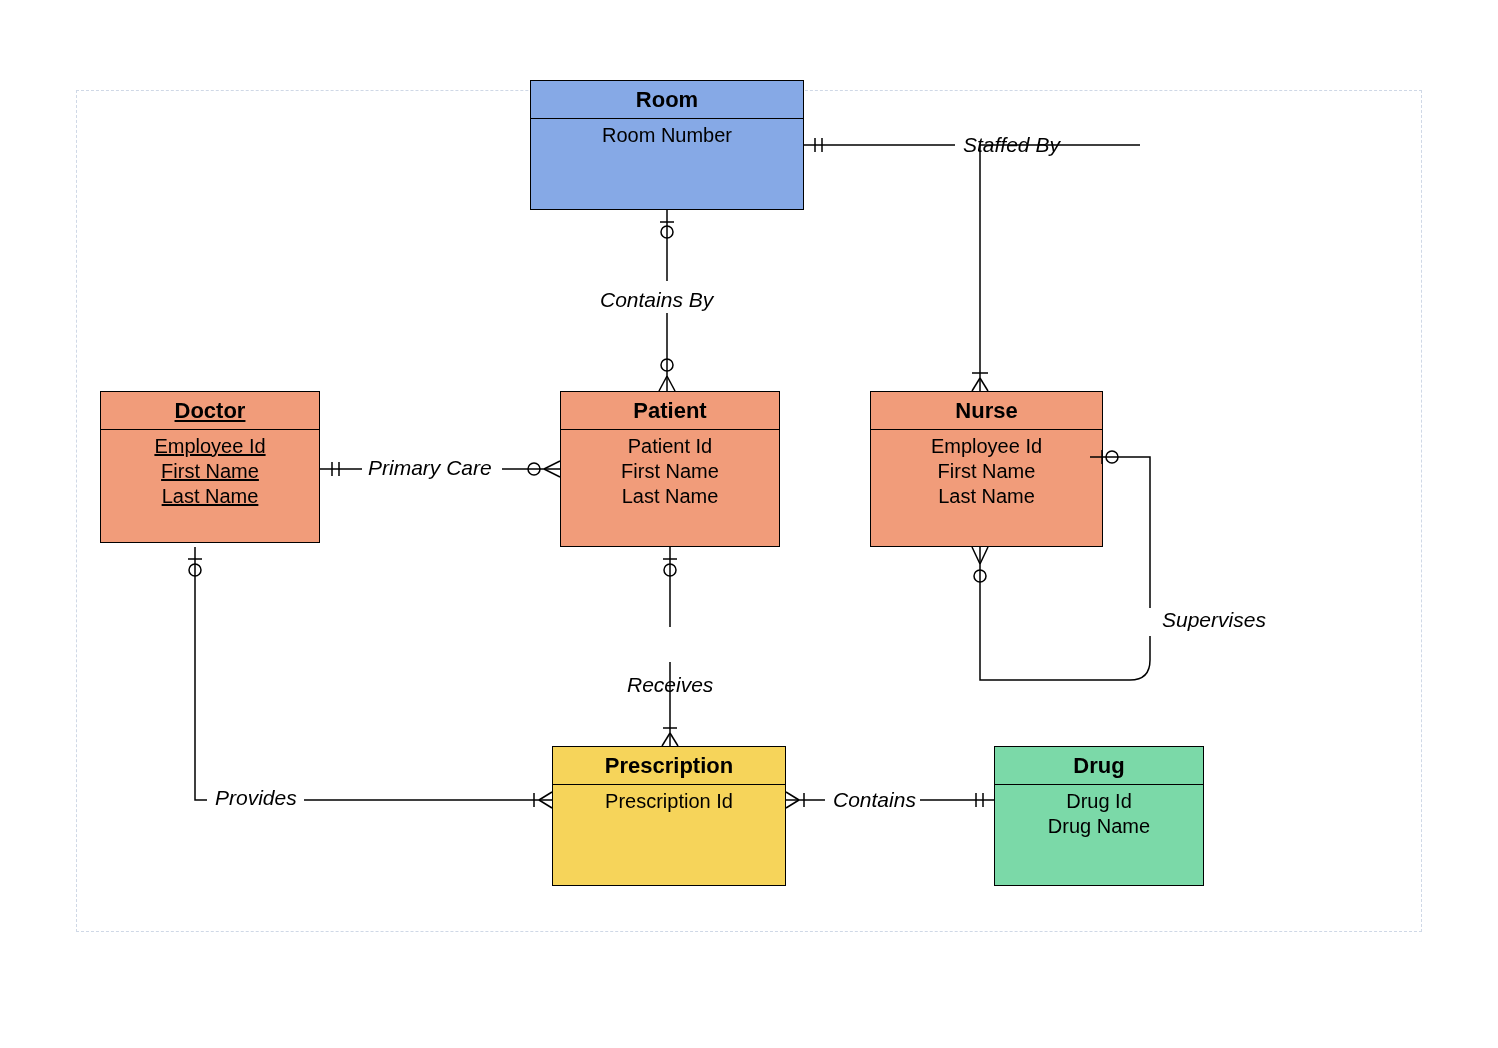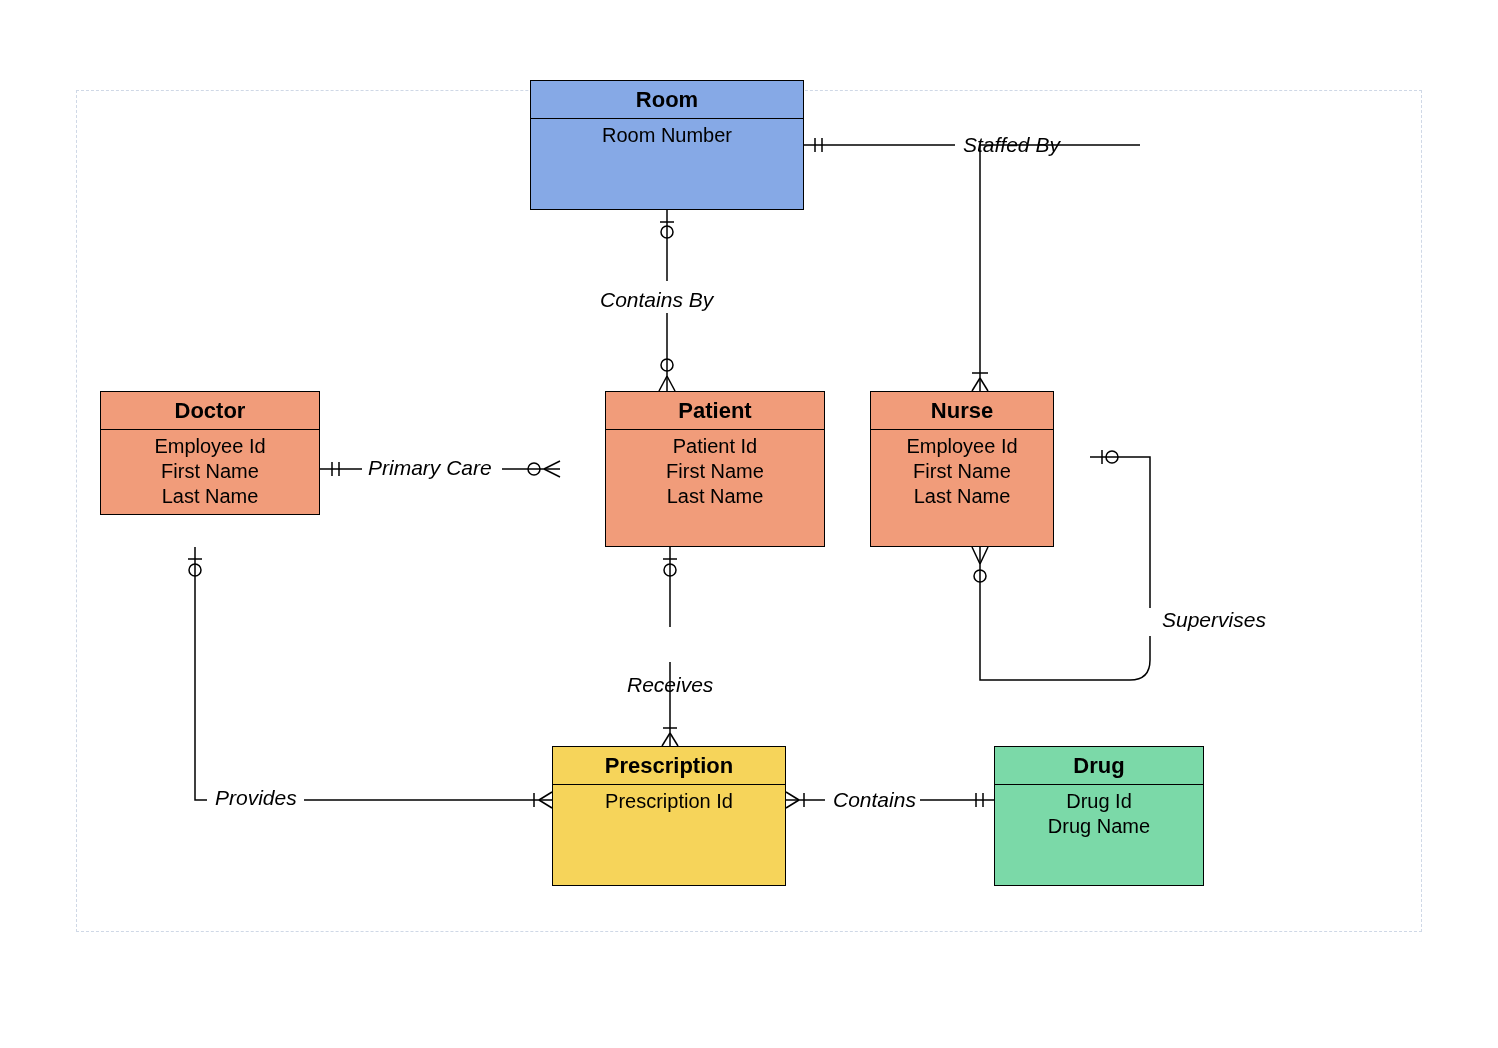--- a/index.html
+++ b/index.html
@@ -65,39 +65,39 @@
 
 <div class="canvas"></div>
 
 <div class="entity blue" style="left:530px; top:80px; width:274px; height:130px;">
   <div class="title">Room</div>
   <div class="attrs">
     <div>Room Number</div>
   </div>
 </div>
 
-<div class="entity salmon" style="left:100px; top:391px; width:220px; height:124px;">
+<div class="entity salmon" style="left:100px; top:391px; width:220px; height:152px;text-decoration:underline;">
   <div class="title">Doctor</div>
   <div class="attrs">
     <div>Employee Id</div>
     <div>First Name</div>
     <div>Last Name</div>
   </div>
 </div>
 
-<div class="entity salmon" style="left:560px; top:391px; width:220px; height:156px;margin-left:45px;">
+<div class="entity salmon" style="left:560px; top:391px; width:220px; height:156px;">
   <div class="title">Patient</div>
   <div class="attrs">
     <div>Patient Id</div>
     <div>First Name</div>
     <div>Last Name</div>
   </div>
 </div>
 
-<div class="entity salmon" style="left:870px; top:391px; width:184px; height:156px;">
+<div class="entity salmon" style="left:870px; top:391px; width:233px; height:156px;">
   <div class="title">Nurse</div>
   <div class="attrs">
     <div>Employee Id</div>
     <div>First Name</div>
     <div>Last Name</div>
   </div>
 </div>
 
 <div class="entity yellow" style="left:552px; top:746px; width:234px; height:140px;">
   <div class="title">Prescription</div>

